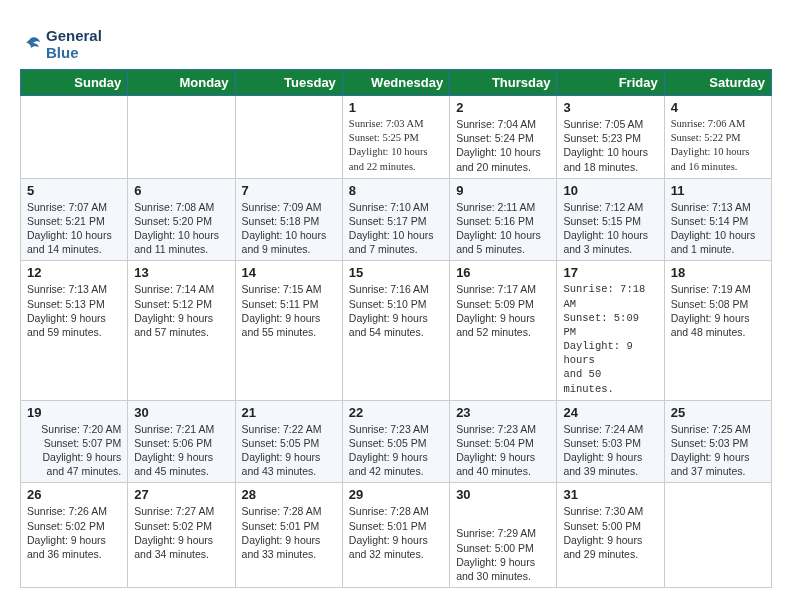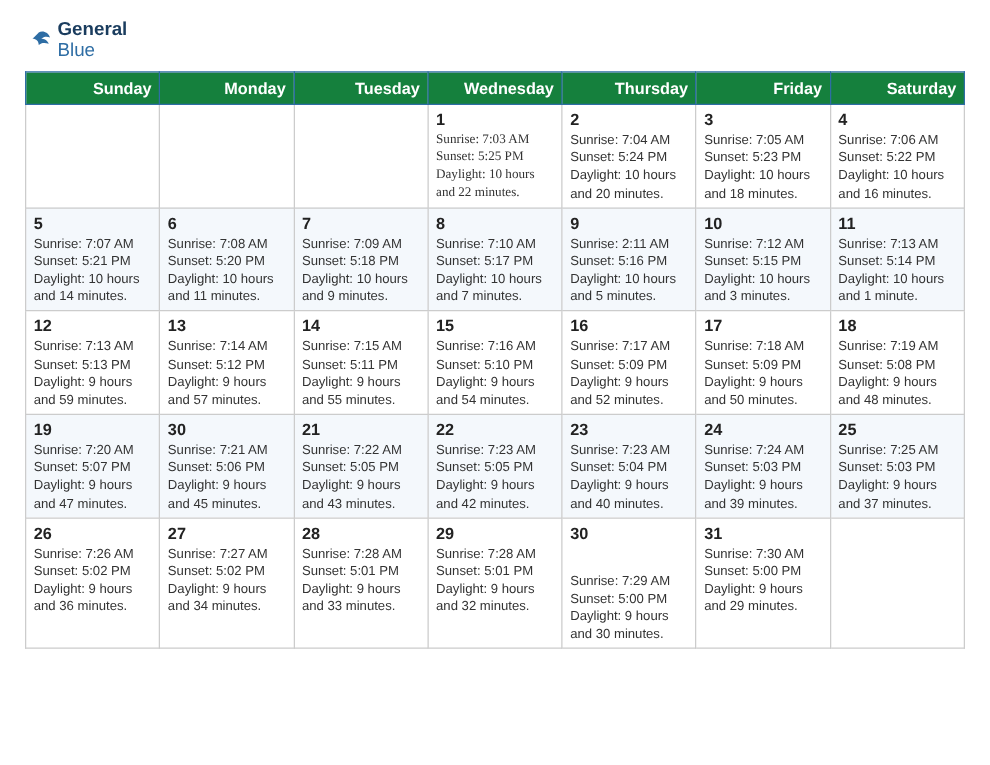--- a/index.html
+++ b/index.html
@@ -75,27 +75,27 @@
     }
     tbody tr:nth-child(odd) td {
       background-color: #ffffff;
     }
   </style>
 </head>
 <body>
 
 <div class="header-area">
   <div class="logo-area">
-    <div style="display:flex;align-items:center;">
+    <div style="display:flex;align-items:center;margin-top:12px;">
       <svg width="22" height="22" viewBox="0 0 22 22" style="margin-right:4px;">
         <path d="M11 4 C14 2, 19 4, 20 8 C18 7, 15 7, 13 9 C15 9, 18 10, 19 13 C16 12, 13 12, 11 14 C11 11, 9 9, 6 9 C8 7, 10 5, 11 4Z" fill="#2e6da4"></path>
       </svg>
       <div style="line-height:1.1;">
         <div style="font-size:15px;font-weight:bold;color:#1a3c5e;">General</div>
-        <div style="font-size:15px;font-weight:normal;color:#2e6da4;">Blue</div>
+        <div style="font-size:15px;font-weight:bold;color:#2e6da4;">Blue</div>
       </div>
     </div>
   </div>
   <div class="month-title"></div>
 </div>
 
 <div class="subtitle"></div>
 
 <table>
   <thead>
@@ -130,21 +130,21 @@
         </td>
         <td>
           <span class="day-number">3</span>
           <div class="day-info" style="white-space: pre-line;">Sunrise: 7:05 AM
 Sunset: 5:23 PM
 Daylight: 10 hours
 and 18 minutes.</div>
         </td>
         <td>
           <span class="day-number">4</span>
-          <div class="day-info" style="white-space: pre-line;">Sunrise: 7:06 AM
+          <div class="day-info" style="white-space: pre-line; font-family: Liberation Serif, serif;">Sunrise: 7:06 AM
 Sunset: 5:22 PM
 Daylight: 10 hours
 and 16 minutes.</div>
         </td>
       </tr>
       <tr>
         <td>
           <span class="day-number">5</span>
           <div class="day-info" style="white-space: pre-line;">Sunrise: 7:07 AM
 Sunset: 5:21 PM
@@ -225,37 +225,37 @@
         </td>
         <td>
           <span class="day-number">16</span>
           <div class="day-info" style="white-space: pre-line;">Sunrise: 7:17 AM
 Sunset: 5:09 PM
 Daylight: 9 hours
 and 52 minutes.</div>
         </td>
         <td>
           <span class="day-number">17</span>
-          <div class="day-info" style="white-space: pre-line;">Sunrise: 7:18 AM
+          <div class="day-info" style="white-space: pre-line; font-family: Liberation Mono, monospace;">Sunrise: 7:18 AM
 Sunset: 5:09 PM
 Daylight: 9 hours
 and 50 minutes.</div>
         </td>
         <td>
           <span class="day-number">18</span>
           <div class="day-info" style="white-space: pre-line;">Sunrise: 7:19 AM
 Sunset: 5:08 PM
 Daylight: 9 hours
 and 48 minutes.</div>
         </td>
       </tr>
       <tr>
         <td>
           <span class="day-number">19</span>
-          <div class="day-info" style="white-space: pre-line;">Sunrise: 7:20 AM
+          <div class="day-info" style="white-space: pre-line; text-align: right;">Sunrise: 7:20 AM
 Sunset: 5:07 PM
 Daylight: 9 hours
 and 47 minutes.</div>
         </td>
         <td>
           <span class="day-number">30</span>
           <div class="day-info" style="white-space: pre-line;">Sunrise: 7:21 AM
 Sunset: 5:06 PM
 Daylight: 9 hours
 and 45 minutes.</div>

